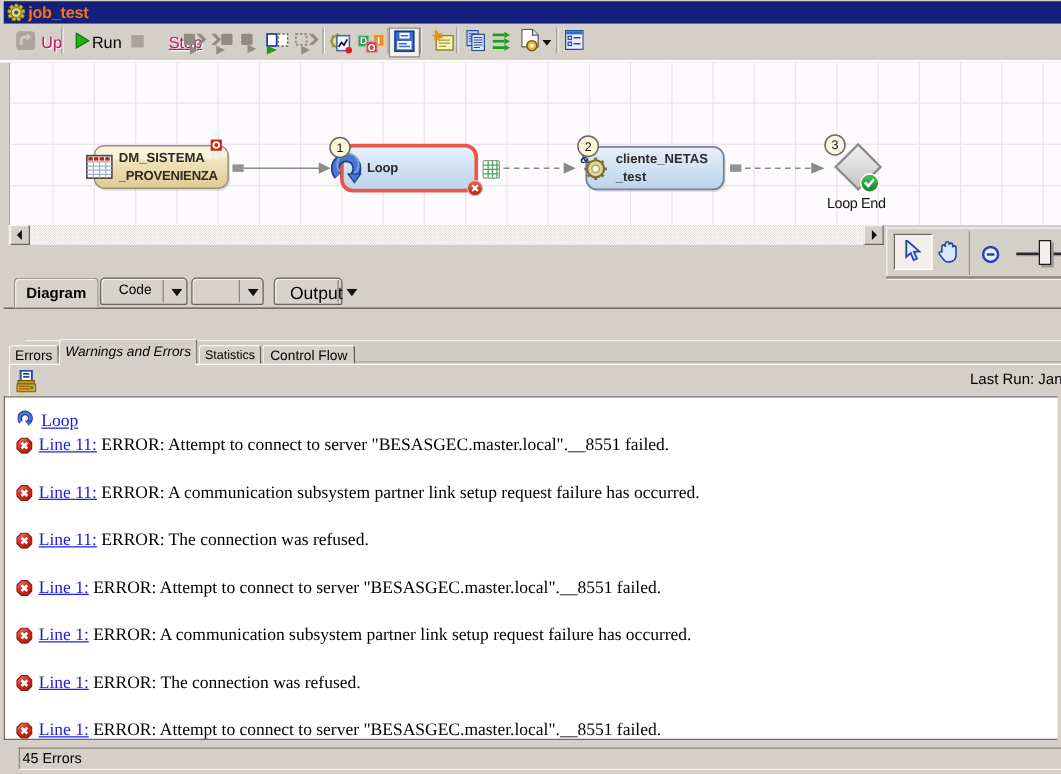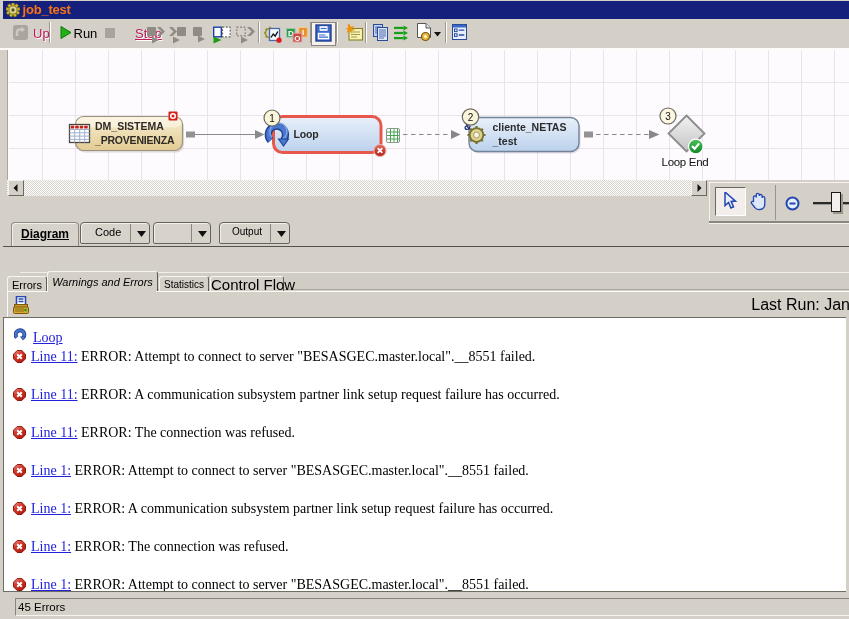--- a/index.html
+++ b/index.html
@@ -32,21 +32,21 @@
   #zoompanel{left:709px;top:182px;width:140px;height:39px;background:#d4d0c8;
      border-top:1px solid #f4f2ef;border-left:1px solid #f4f2ef;}
   #zoompanel .groove{position:absolute;left:-1px;top:38px;width:141px;height:2px;
      background:#8a867e;border-bottom:1px solid #f4f2ef;}
   #selbtn{position:absolute;left:5px;top:4px;width:31px;height:29px;background:#f3eeeb;
      border-top:1px solid #6a675f;border-left:1px solid #6a675f;
      border-right:1px solid #fff;border-bottom:1px solid #fff;box-sizing:border-box;}
   
   .btab{position:absolute;box-sizing:border-box;height:21.5px;top:222px;
      background:#d7d3cb;border:1px solid #66635a;border-radius:4px 4px 2px 2px;
-     box-shadow:inset 1px 1px 0 #f2f0ec;font-size:12px;text-decoration:underline;}
+     box-shadow:inset 1px 1px 0 #f2f0ec;font-size:12px;}
   
   #details{left:20px;top:253px;width:846px;height:18px;background:#d1cdc5;
      border-top:1px solid #f0eee9;border-bottom:1px solid #aaa69c;
      font-size:10.5px;color:#111;line-height:17px;padding-left:4px;box-sizing:border-box;margin-top:19px;}
   
   .t2{position:absolute;box-sizing:border-box;background:#d4d0c8;
      border-top:1px solid #f6f4f0;border-left:1px solid #f6f4f0;
      border-right:1px solid #5f5c54;border-radius:3px 3px 0 0;
      font-size:12px;text-align:center;}
   
@@ -374,46 +374,46 @@
         <polygon points="0,0 9,0 4.5,6" fill="#111"></polygon>
       </svg>
   </div>
   <div class="btab" style="left:153px;width:58px;font-size:11px;">
     <span style="position:absolute;left:24px;top:3px;padding-left:46px;">Log</span>
     <span style="position:absolute;left:37px;top:1px;width:1px;height:18px;background:#8a867e;"></span>
     <svg style="position:absolute;left:44px;top:8px" width="9" height="6" viewBox="0 0 9 6">
         <polygon points="0,0 9,0 4.5,6" fill="#111"></polygon>
       </svg>
   </div>
-  <div class="btab" style="left:219px;width:71px;font-size:10px;">
+  <div class="btab" style="left:219px;width:55px;font-size:14px;">
     <span style="position:absolute;left:12px;top:3px;">Output</span>
     <span style="position:absolute;left:50px;top:1px;width:1px;height:18px;background:#8a867e;"></span>
     <svg style="position:absolute;left:57px;top:8px" width="9" height="6" viewBox="0 0 9 6">
         <polygon points="0,0 9,0 4.5,6" fill="#111"></polygon>
       </svg>
   </div>
 
   <div class="abs" id="details">Details</div>
 
   <div class="t2" style="left:7px;top:276px;width:40px;height:15px;line-height:16px;font-size:11px;white-space:nowrap;">Errors</div>
   <div class="t2" style="left:47px;top:271px;width:111px;height:20px;line-height:20px;font-size:11px;white-space:nowrap;font-style:italic;">Warnings and Errors</div>
   <div class="t2" style="left:159px;top:276px;width:50px;height:15px;line-height:16px;font-size:10px;white-space:nowrap;">Statistics</div>
-  <div class="t2" style="left:210px;top:276px;width:74px;height:15px;line-height:16px;font-size:15px;white-space:nowrap;">Control Flow</div>
+  <div class="t2" style="left:210px;top:276px;width:74px;height:15px;line-height:16px;font-size:11px;white-space:nowrap;">Control Flow</div>
 
   <div class="abs" style="left:48px;top:290px;width:108px;height:2px;background:#d4d0c8;z-index:5;"></div>
   <div class="abs" id="printrow">
     <svg style="position:absolute;left:5px;top:4px" width="16" height="18" viewBox="0 0 16 18">
       <rect x="3.5" y="0.5" width="9" height="9" fill="#fff" stroke="#2a4ab0" stroke-width="1.6"></rect>
       <path d="M5.5 3 h5 M5.5 5.5 h5" stroke="#2a4ab0" stroke-width="1.4"></path>
       <rect x="1.5" y="8.5" width="13" height="3" fill="#c89a28" stroke="#7a5a10" stroke-width="1"></rect>
       <rect x="0.5" y="11" width="15" height="6.5" rx="1" fill="#d8a830" stroke="#7a5a10" stroke-width="1"></rect>
       <path d="M2 13 h9 M2 15 h9" stroke="#8a6a18" stroke-width="1"></path>
       <circle cx="12.5" cy="14" r="1.3" fill="#18a018"></circle>
     </svg>
-    <div style="position:absolute;right:0px;top:4px;font-size:16px;">Last Run: Jan</div>
+    <div style="position:absolute;right:0px;top:4px;font-size:12px;">Last Run: Jan</div>
   </div>
 
   <div class="abs" id="list">
     <svg width="0" height="0" style="position:absolute">
         <defs>
       <linearGradient id="octg" x1="0" y1="0" x2="0.7" y2="1">
         <stop offset="0" stop-color="#ef9a92"></stop>
             <stop offset="0.45" stop-color="#d33426"></stop>
             <stop offset="1" stop-color="#b01b0e"></stop>
       </linearGradient>

